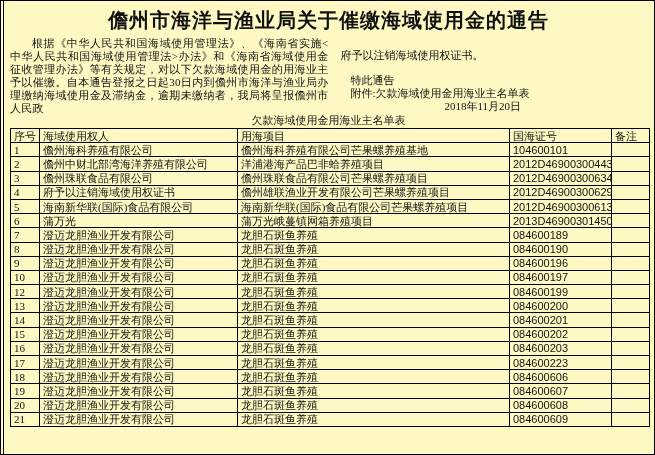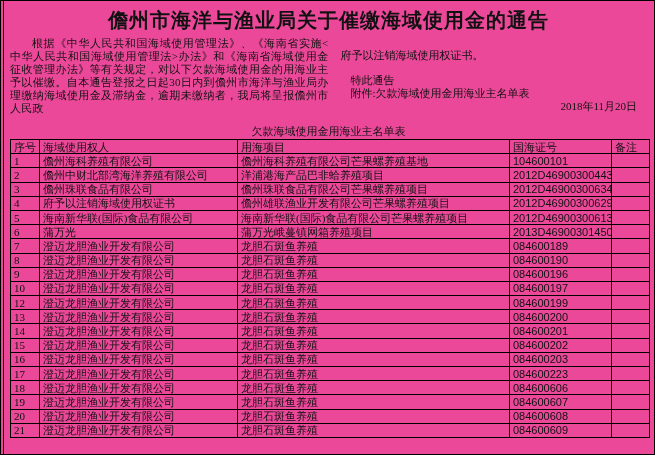--- a/index.html
+++ b/index.html
@@ -1,21 +1,21 @@
 <!DOCTYPE html>
 <html><head>
 <meta charset="utf-8">
 <style>
   html, body { margin: 0; padding: 0; background: #888; }
   * { box-sizing: border-box; }
   .page {
     position: relative;
     width: 655px;
     height: 455px;
-    background: #ec4899;
+    background: #fef9c3;
     color: #111;
     border: 1px solid #000;
     font-family: "Liberation Serif", "DejaVu Serif", serif;
     overflow: hidden;
   }
   .page-inner {
     position: absolute;
     left: 2px; top: 0; right: 1px; bottom: 0;
     border-left: 1px solid #000;
     padding: 4px 6px 2px 6px;
@@ -36,26 +36,26 @@
   .col-left p {
     margin: 0;
     text-indent: 2em;
     text-align: justify;
     letter-spacing: 0.2px;
   }
   .col-right { position: relative; }
   .col-right .cont { margin: 12px; }
   .col-right .closing, .col-right .attach { margin: 0; text-indent: 2em; }
   .col-right .issuer-line { text-align: right; margin: 1px 2px 0 0; }
-  .col-right .date-line { text-align: right; margin: 0 10px 0 0; }
+  .col-right .date-line { text-align: center; margin: 0 10px 0 0; }
   .table-title {
     text-align: center;
     font-size: 11px;
     line-height: 14px;
-    margin: 13px 0 1px 0;
+    margin: 2px 0 1px 0;
   }
   table.roster {
     width: 100%;
     border-collapse: collapse;
     table-layout: fixed;
     font-size: 11px;
   }
   table.roster th, table.roster td {
     border: 1px solid #000;
     padding: 0 3px;

